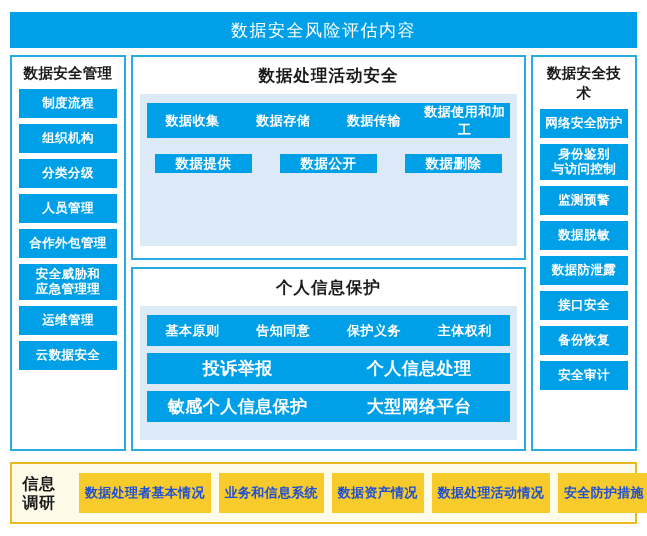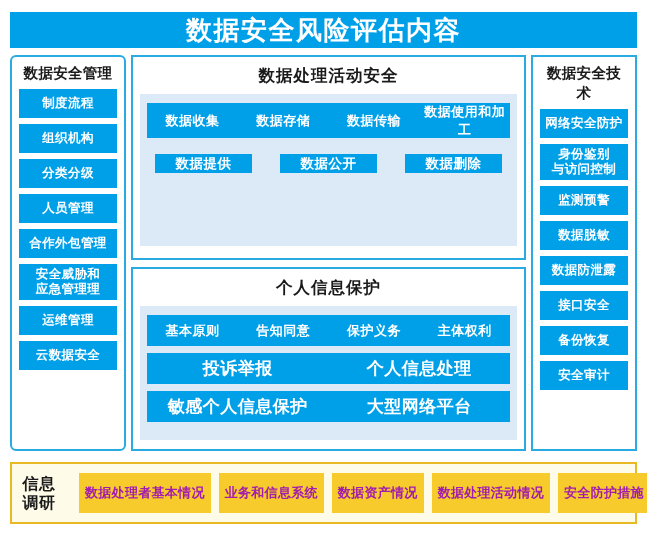--- a/index.html
+++ b/index.html
@@ -28,22 +28,22 @@
     top: 12px;
     width: 627px;
     height: 36px;
     background: #00A0E9;
     display: flex;
     align-items: center;
     justify-content: center;
   }
   .title-bar .title-text {
     color: #ffffff;
-    font-size: 26px;
-    font-weight: bold;
+    font-size: 17px;
+    font-weight: normal;
     letter-spacing: 1.5px;
   }
 
   
   .panel {
     position: absolute;
     box-sizing: border-box;
     border: 2px solid #29ABE2;
     background: #ffffff;
   }
@@ -52,21 +52,21 @@
     font-weight: bold;
     color: #1a1a1a;
   }
 
   
   .side-panel {
     top: 55px;
     height: 396px;
     padding: 6px 7px 7px 7px;
   }
-  #panel-left  { left: 10px;  width: 116px; border-radius: 6px; }
+  #panel-left  { left: 10px;  width: 116px; }
   #panel-right { left: 531px; width: 106px; }
 
   .side-panel .panel-title {
     font-size: 14.5px;
     line-height: 20px;
     margin-bottom: 6px;
     letter-spacing: 0.3px;
   }
   .side-list {
     display: flex;
@@ -170,21 +170,21 @@
     letter-spacing: 0.5px;
   }
   .survey-items {
     flex: 1 1 auto;
     display: flex;
     gap: 8px;
     align-items: center;
   }
   .survey-chip {
     background: #F7CB2B;
-    color: #a21caf;
+    color: #1d4ed8;
     font-size: 13px;
     font-weight: bold;
     text-align: center;
     height: 40px;
     display: flex;
     align-items: center;
     justify-content: center;
     padding: 0 6px;
     box-sizing: border-box;
     letter-spacing: 0.3px;

